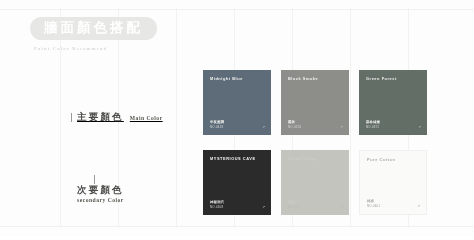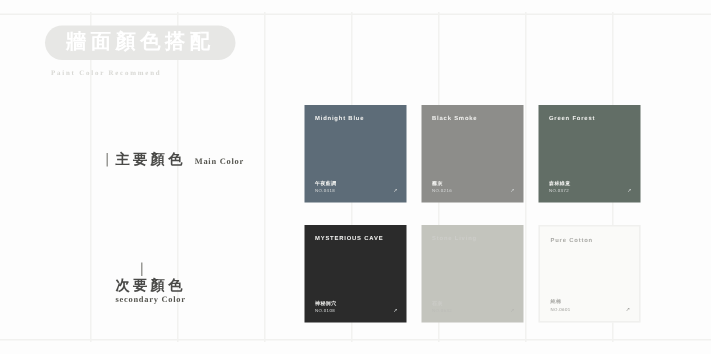--- a/index.html
+++ b/index.html
@@ -99,21 +99,21 @@
     color: #4a4a48;
   }
   .row-label .en {
     margin-left: 6px;
     font-family: "Liberation Serif", serif;
     font-size: 5.6px;
     font-weight: 700;
     letter-spacing: 0.5px;
     color: #55554f;
   }
-  .row-label.main { left: 71px; top: 100px; }
+  .row-label.main { left: 71px; top: 111px; text-decoration: underline; }
   .row-label.secondary { left: 71px; top: 175px; flex-direction: column; }
 
   
   .swatch-row {
     position: absolute;
     display: flex;
     gap: 10px;
   }
   .swatch-row.row-main { left: 203px; top: 70px; }
   .swatch-row.row-secondary { left: 203px; top: 150px; }

